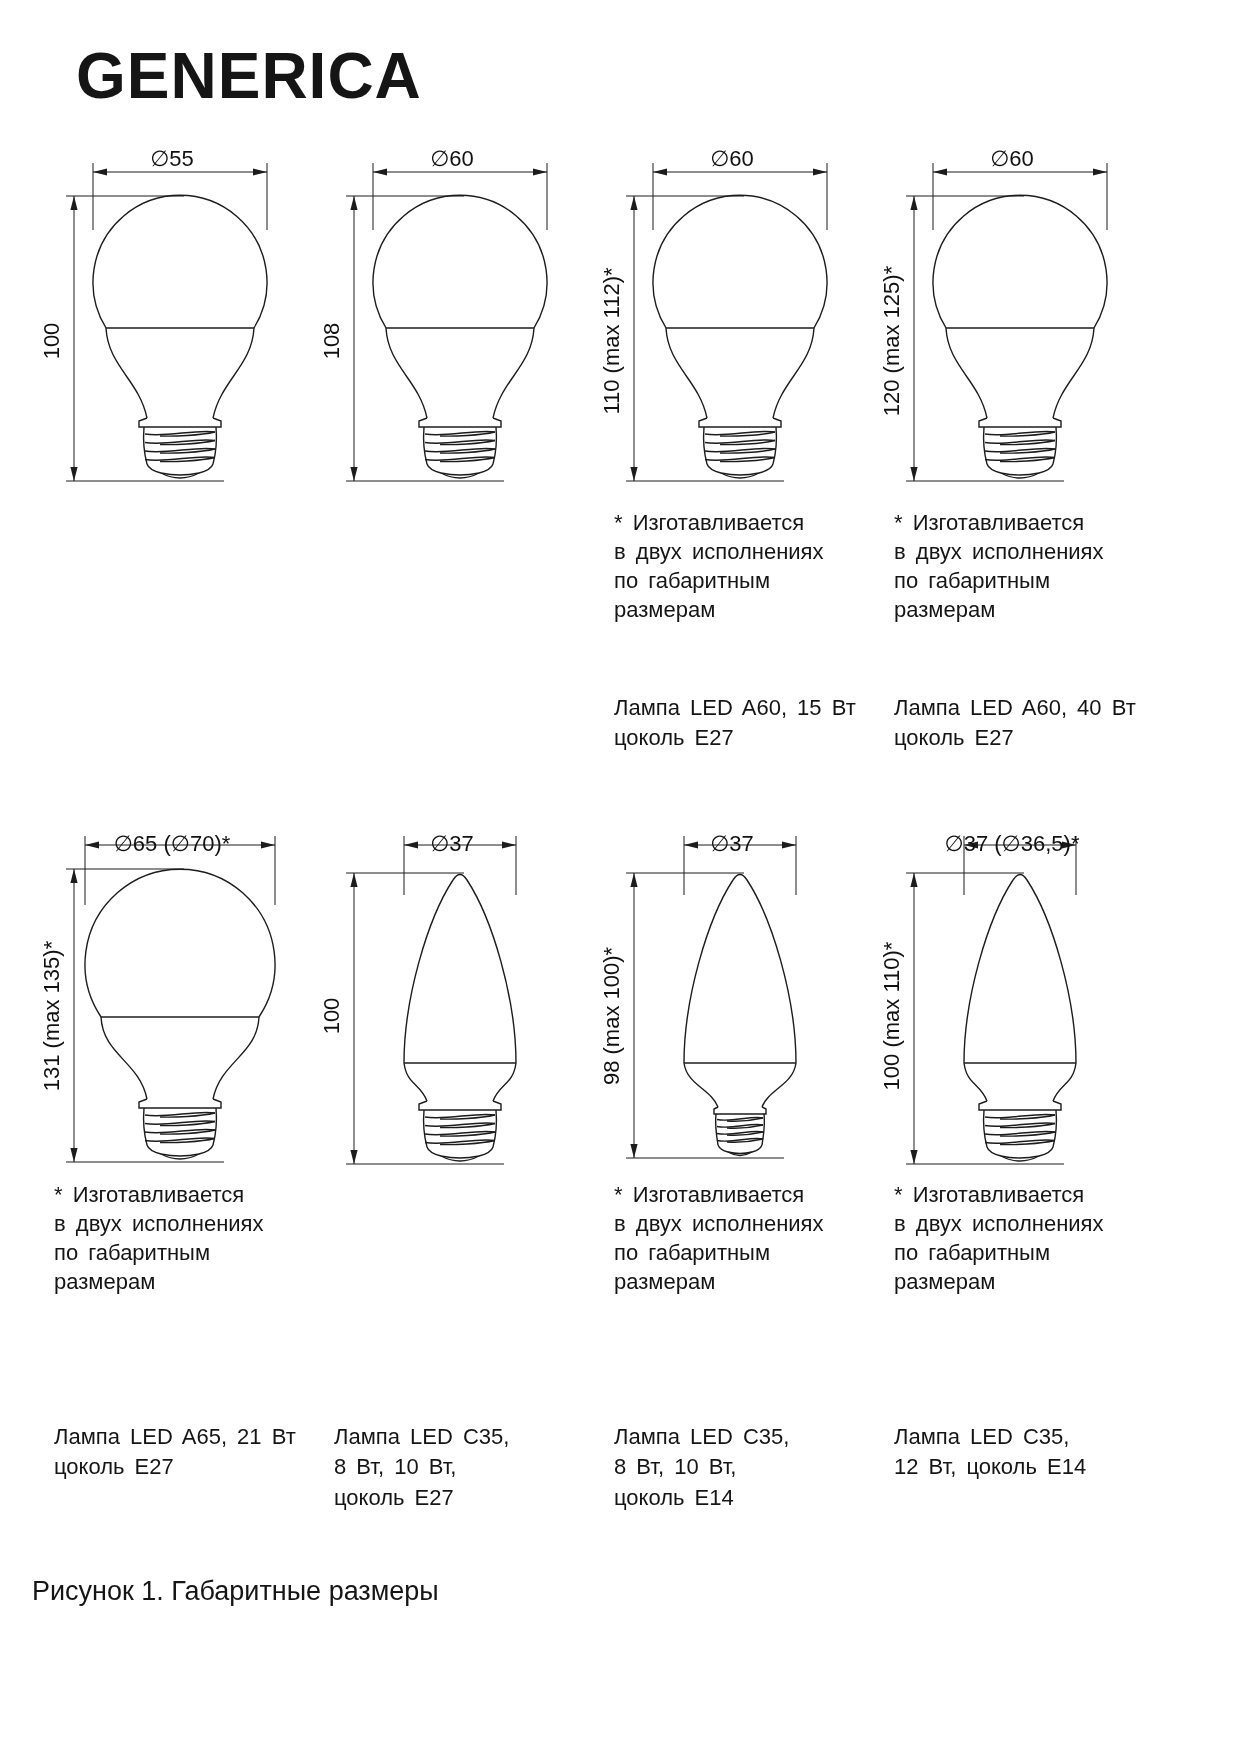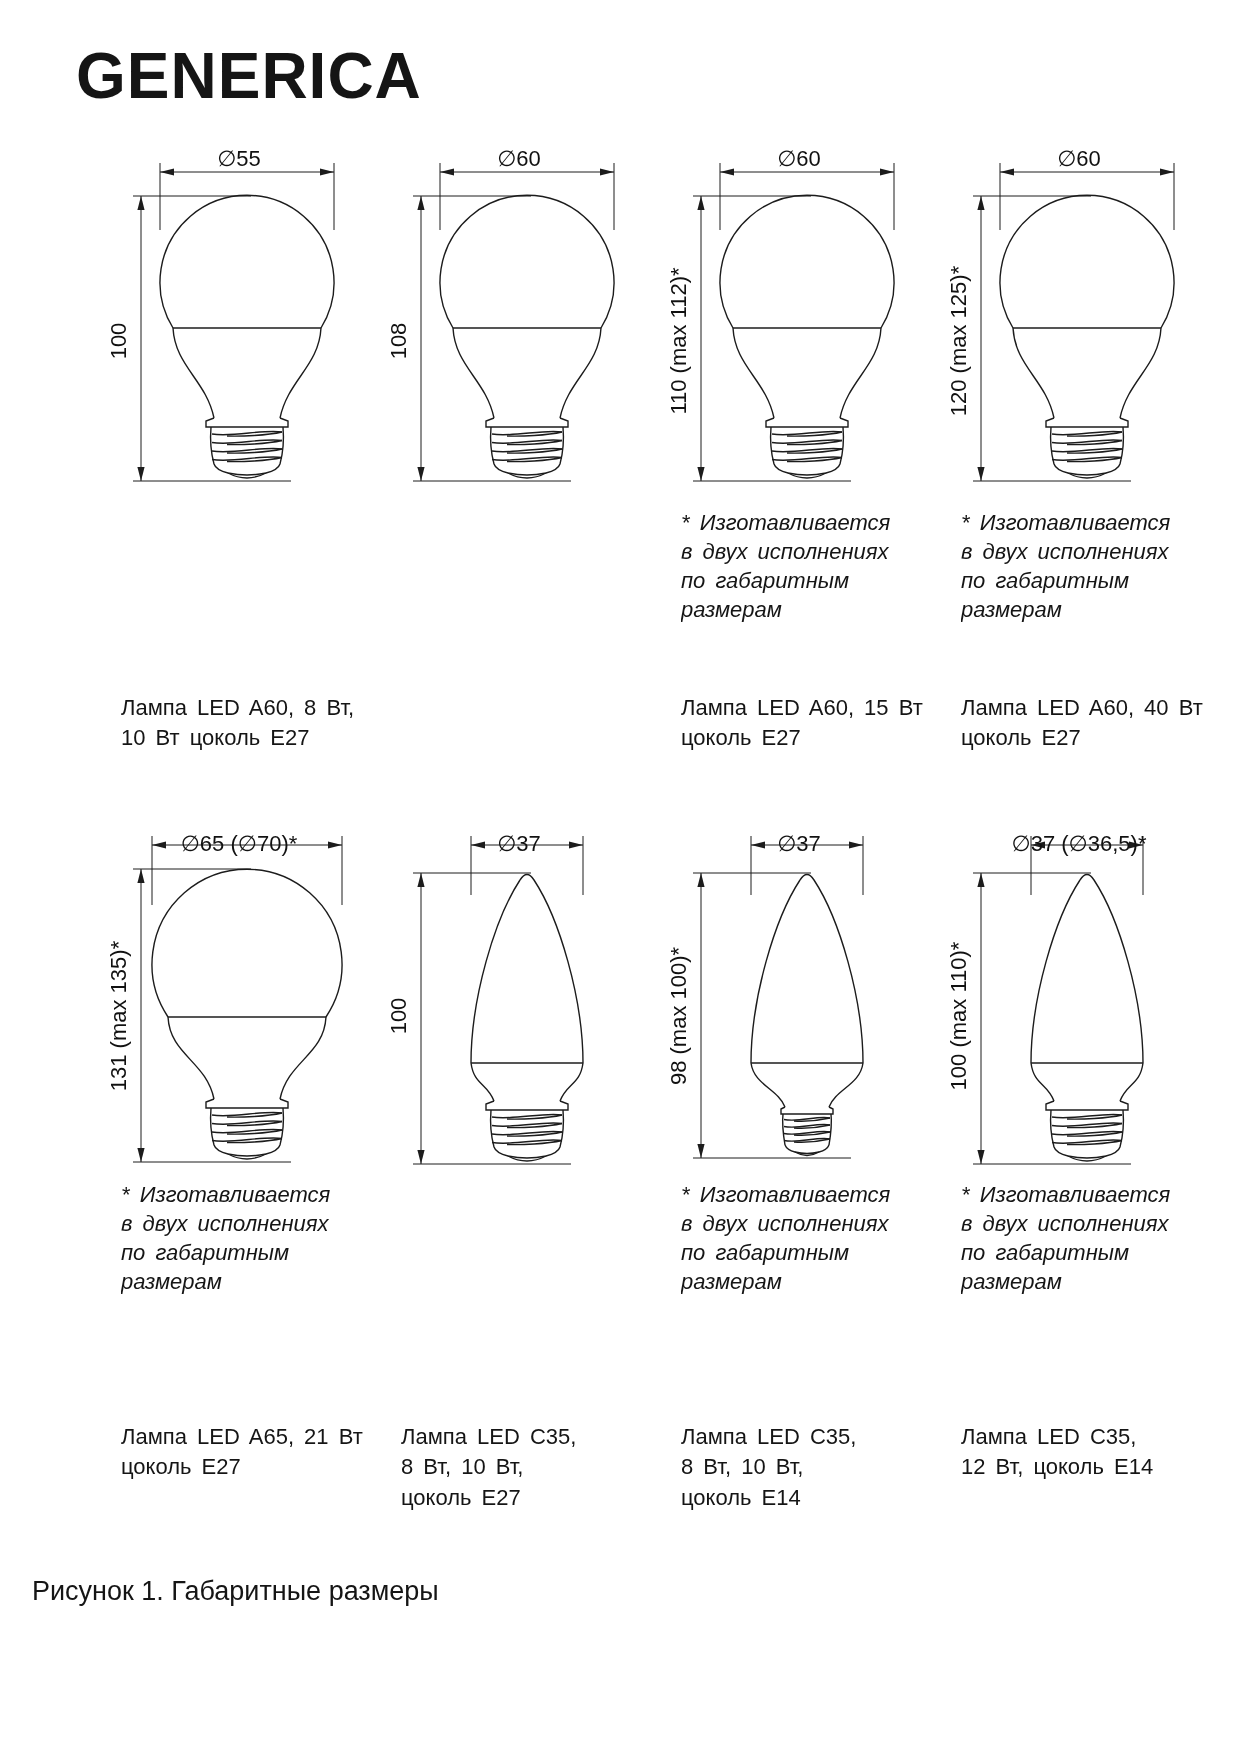--- a/index.html
+++ b/index.html
@@ -4,21 +4,21 @@
 <style>
   html,body{margin:0;padding:0;}
   body{
     width:1240px;height:1750px;background:#ffffff;overflow:hidden;
     font-family:"Liberation Sans", sans-serif;color:#1a1a1a;
   }
   .logo{
     margin:44px 6px 0 76px;font-size:64px;font-weight:bold;
     letter-spacing:1px;line-height:1;color:#151515;
   }
-  .row{display:flex;padding-left:62px;margin-left:37px;}
+  .row{display:flex;padding-left:32px;}
   .row-top{margin-top:38px;}
   .row-bottom{margin-top:16px;}
   .cell{width:280px;flex:0 0 280px;}
   .drawing{position:relative;width:280px;}
   .cell.top .drawing{height:352px;}
   .cell.bottom .drawing{height:365px;}
   .drawing svg{position:absolute;left:0;top:0;}
   .dia-label{
     position:absolute;left:0;right:0;text-align:center;
     font-size:22px;white-space:nowrap;color:#111;
@@ -27,21 +27,21 @@
   .cell.bottom .dia-label{top:26px;}
   .h-label-box{
     position:absolute;left:0;width:40px;
     display:flex;align-items:center;justify-content:center;
   }
   .cell.top .h-label-box{top:50px;bottom:12px;}
   .cell.bottom .h-label-box{top:64px;bottom:8px;}
   .h-label{transform:rotate(-90deg);white-space:nowrap;font-size:22px;color:#111;}
   .footnote{
     margin:10px 0 0 22px;font-size:22px;line-height:1.32;
-    white-space:pre-line;word-spacing:4px;overflow:hidden;color:#151515;font-style:italic;
+    white-space:pre-line;word-spacing:4px;overflow:hidden;color:#151515;
   }
   .cell.top .footnote{height:185px;}
   .cell.bottom .footnote{height:242px;}
   .caption{
     margin-left:22px;font-size:22px;line-height:1.38;
     white-space:pre-line;word-spacing:4px;min-height:96px;color:#151515;
   }
   .figure-caption{margin:58px 0 0 32px;font-size:27px;color:#151515;}
   svg line, svg path{stroke:#1c1c1c;fill:none;}
   svg .ol{stroke-width:1.4;}
@@ -84,22 +84,20 @@
             <polygon points="42,335 38.4,321 45.6,321"></polygon>
             <line class="dim" x1="34" y1="50" x2="152" y2="50"></line>
             <line class="dim" x1="34" y1="335" x2="192" y2="335"></line>
           </svg>
       <div class="dia-label">∅55</div>
       <div class="h-label-box">
         <span class="h-label">100</span>
       </div>
     </div>
     <div class="footnote"></div>
-    <div class="caption">Лампа LED A60, 8 Вт,
-10 Вт цоколь E27</div>
   </div>
 
   <div class="cell top">
     <div class="drawing">
       <svg xmlns="http://www.w3.org/2000/svg" width="280" height="352" viewBox="0 0 280 352">
             <path class="ol" d="M 74 182 A 87 87 0 1 1 222 182"></path>
             <line class="ol" x1="74" y1="182" x2="222" y2="182"></line>
             <path class="ol" d="M 222 182 C 220 220 189 234 181 272"></path>
             <path class="ol" d="M 74 182 C 76 220 107 234 115 272"></path>
             <path class="ol" d="M 115 272 L 107 275 L 107 281 L 189 281 L 189 275 L 181 272"></path>

